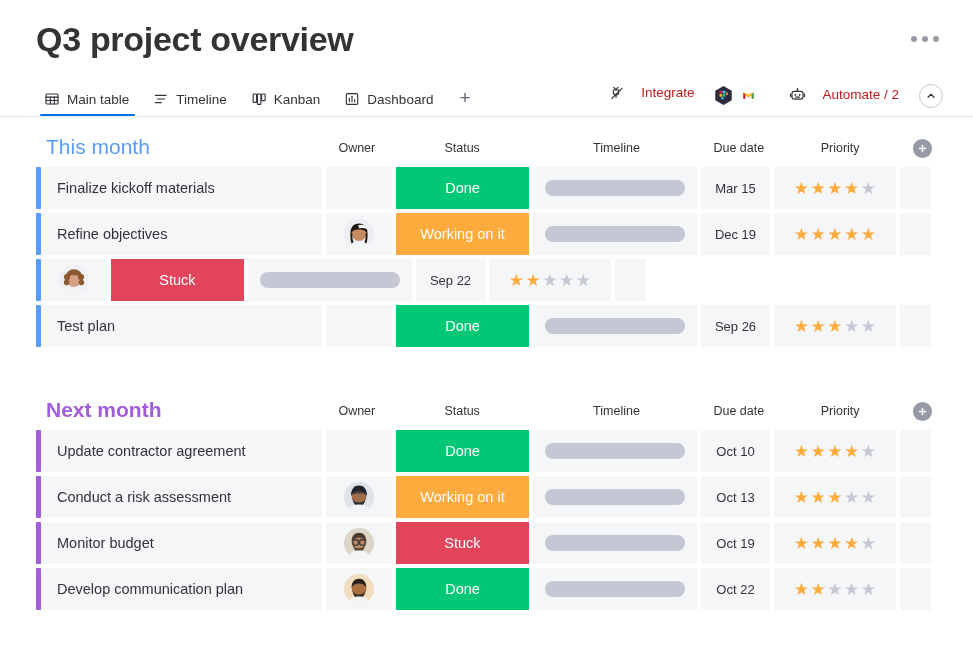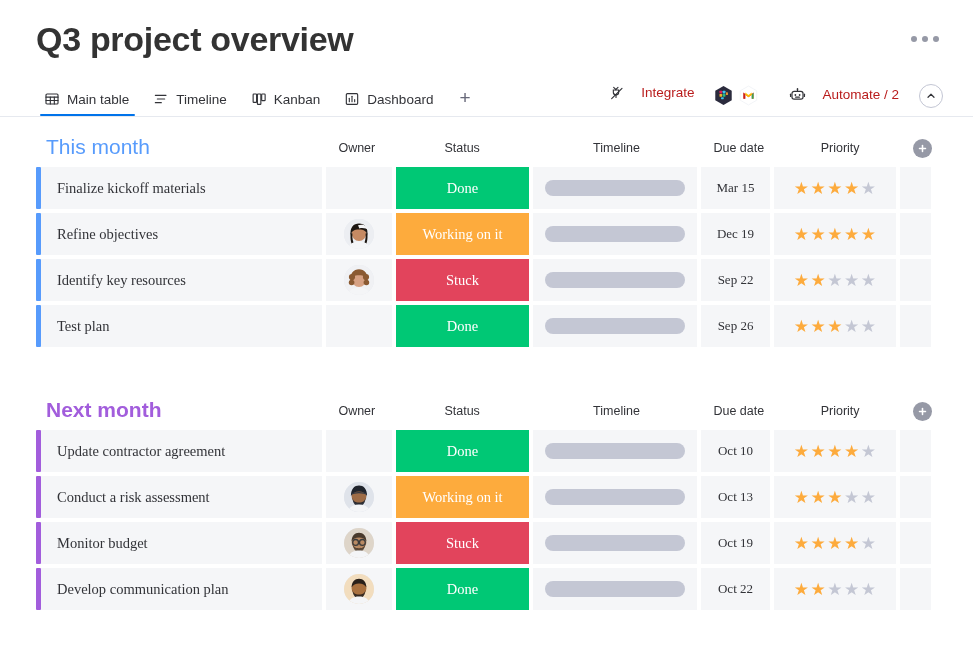--- a/index.html
+++ b/index.html
@@ -72,21 +72,21 @@
   .col-head {
     font-size: 12.5px; color: #323338; text-align: center; line-height: 16px;
     align-self: flex-end; padding-bottom: 3px;
   }
   .addcol-head { display: flex; align-items: flex-end; justify-content: center; padding-bottom: 1px; }
   .add-col-circle {
     width: 19px; height: 19px; border-radius: 50%; background: #9699a6;
     display: flex; align-items: center; justify-content: center; cursor: pointer;
   }
 
-  .rows { margin-top: 8px; font-family: Liberation Serif, serif; }
+  .rows { margin-top: 8px; }
   .row {
     display: flex; align-items: stretch; height: 42px; margin-bottom: 4px;
   }
   .row .left-bar { width: 5px; border-radius: 1px; flex: 0 0 5px; }
   .cell {
     background: #f5f6f8; display: flex; align-items: center;
     margin-right: 4px; height: 42px;
   }
   .cell.task { flex: 0 0 281px; padding-left: 16px; font-size: 14.5px; color: #323338; }
   .cell.owner { flex: 0 0 66px; justify-content: center; }
@@ -302,21 +302,20 @@
               <span class="star on">★</span>
               <span class="star on">★</span>
               <span class="star on">★</span>
               <span class="star on">★</span>
               <span class="star on">★</span>
             </div>
       <div class="cell extra"></div>
     </div>
           <div class="row">
       <div class="left-bar" style="background:#579bfc;"></div>
-      <div class="cell task">Identify key resources</div>
       <div class="cell owner">
               <span class="avatar">
                 <svg width="30" height="30" viewBox="0 0 30 30">
     <rect width="30" height="30" fill="#f0f1f4"></rect>
                   <circle cx="15" cy="14.5" r="7.4" fill="#d6a183"></circle>
                   <path d="M6.8 16.5 C5.4 8.4 9.8 4.2 15 4.2 C20.2 4.2 24.6 8.4 23.2 16.5 C22.6 11.8 19.8 10.2 15 10.2 C10.2 10.2 7.4 11.8 6.8 16.5 Z" fill="#8a5a32"></path>
             <circle cx="8" cy="12" r="3.1" fill="#8a5a32"></circle>
                   <circle cx="22" cy="12" r="3.1" fill="#8a5a32"></circle>
             <circle cx="7.6" cy="17.5" r="2.8" fill="#8a5a32"></circle>
                   <circle cx="22.4" cy="17.5" r="2.8" fill="#8a5a32"></circle>

